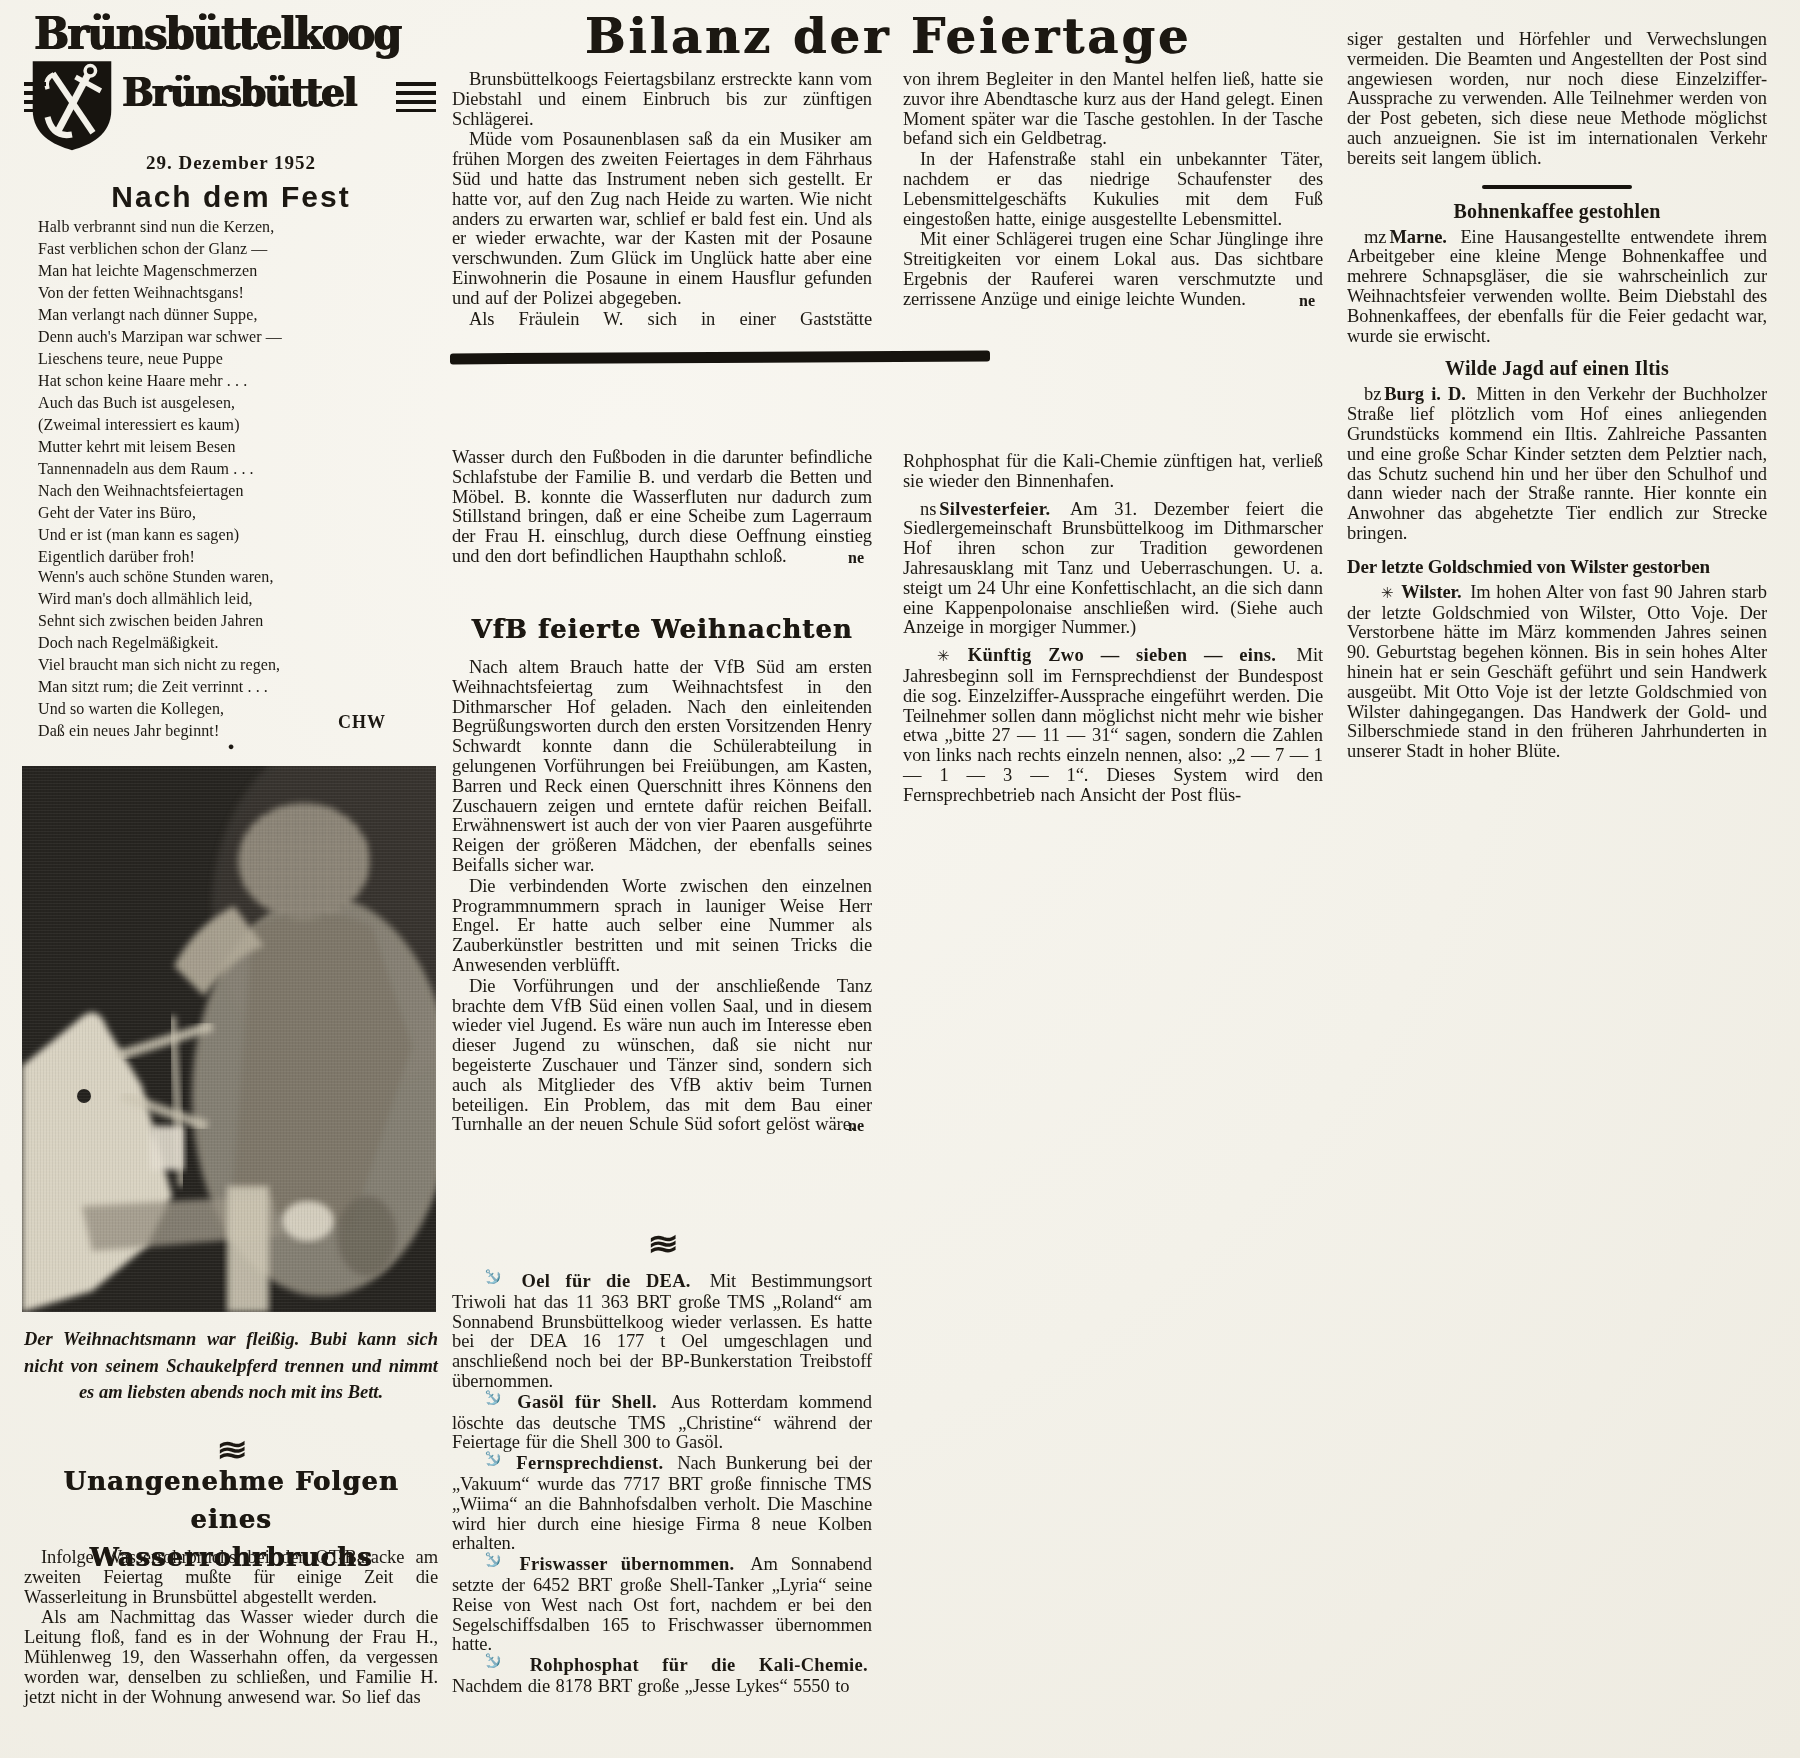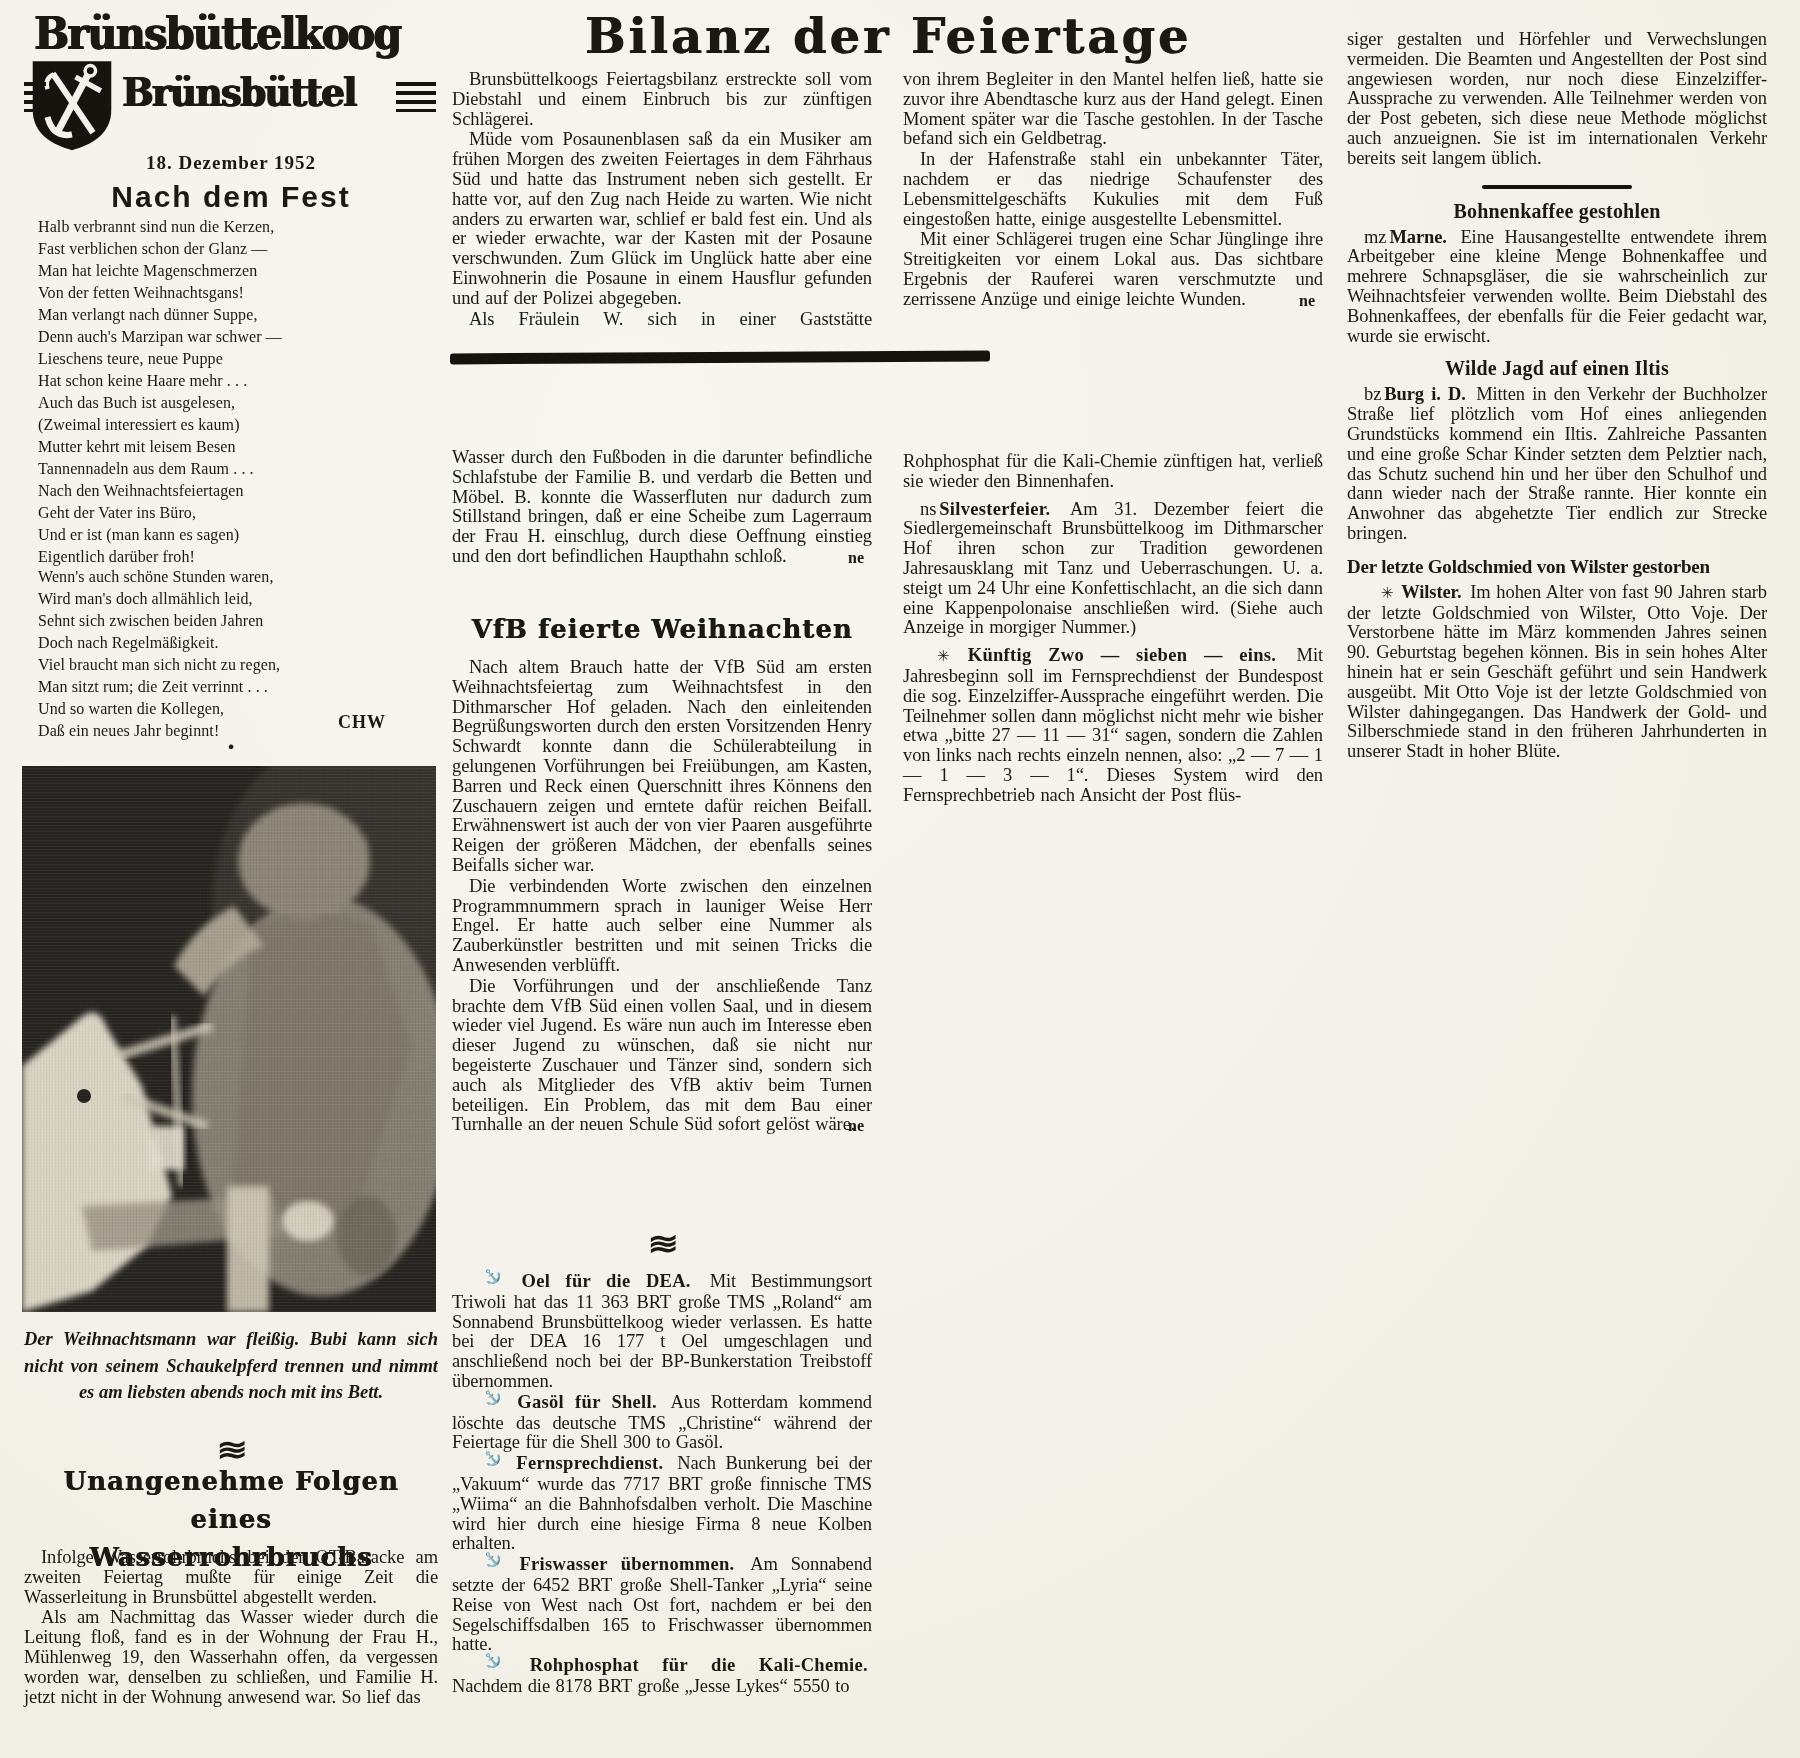--- a/index.html
+++ b/index.html
@@ -71,21 +71,21 @@
         <path d="M22,70 Q28,94 50,90" fill="none" stroke="#f3f1e9" stroke-width="7"></path>
         <line x1="28" y1="20" x2="74" y2="88" stroke="#f3f1e9" stroke-width="7"></line>
         <path d="M29,21 q-11,5 -7,17" fill="none" stroke="#f3f1e9" stroke-width="5"></path>
       </svg>
     </div>
     <div class="abs ribbon" style="left:0px;top:76px;width:22px;"></div>
     <div class="abs fraktur mast-line2" style="left:98px;top:62px;">Brünsbüttel</div>
     <div class="abs ribbon" style="left:372px;top:76px;width:40px;"></div>
   </div>
 
-  <div class="abs date-line" style="left:24px;top:152px;width:414px;">18. Dezember 1952</div>
+  <div class="abs date-line" style="left:24px;top:152px;width:414px;">29. Dezember 1952</div>
 
   <div class="abs h-poem" style="left:24px;top:180px;width:414px;">Nach dem Fest</div>
 
   <div class="abs stanza" style="left:38px;top:216px;width:402px;">Halb verbrannt sind nun die Kerzen,
 Fast verblichen schon der Glanz —
 Man hat leichte Magenschmerzen
 Von der fetten Weihnachtsgans!
 Man verlangt nach dünner Suppe,
 Denn auch's Marzipan war schwer —
 Lieschens teure, neue Puppe
@@ -150,21 +150,21 @@
   </div>
 
   <div class="abs bodycopy" style="left:24px;top:1548px;width:414px;">
     <p>Infolge Wasserrohrbruchs bei der OT-Baracke am zweiten Feiertag mußte für einige Zeit die Wasserleitung in Brunsbüttel abgestellt werden.</p>
     <p>Als am Nachmittag das Wasser wieder durch die Leitung floß, fand es in der Wohnung der Frau H., Mühlenweg 19, den Wasserhahn offen, da vergessen worden war, denselben zu schließen, und Familie H. jetzt nicht in der Wohnung anwesend war. So lief das</p>
   </div>
 
   <div class="abs h-main" style="left:452px;top:8px;width:872px;">Bilanz der Feiertage</div>
 
   <div class="abs bodycopy" style="left:452px;top:70px;width:420px;">
-    <p>Brunsbüttelkoogs Feiertagsbilanz erstreckte soll vom Diebstahl und einem Einbruch bis zur zünftigen Schlägerei.</p>
+    <p>Brunsbüttelkoogs Feiertagsbilanz erstreckte kann vom Diebstahl und einem Einbruch bis zur zünftigen Schlägerei.</p>
     <p>Müde vom Posaunenblasen saß da ein Musiker am frühen Morgen des zweiten Feiertages in dem Fährhaus Süd und hatte das Instrument neben sich gestellt. Er hatte vor, auf den Zug nach Heide zu warten. Wie nicht anders zu erwarten war, schlief er bald fest ein. Und als er wieder erwachte, war der Kasten mit der Posaune verschwunden. Zum Glück im Unglück hatte aber eine Einwohnerin die Posaune in einem Hausflur gefunden und auf der Polizei abgegeben.</p>
     <p class="force-just">Als Fräulein W. sich in einer Gaststätte</p>
   </div>
 
   <div class="abs bar" style="left:450px;top:352px;width:540px;height:11px;transform:rotate(-0.3deg);"></div>
 
   <div class="abs bodycopy" style="left:452px;top:448px;width:420px;">
     <p class="noindent">Wasser durch den Fußboden in die darunter befindliche Schlafstube der Familie B. und verdarb die Betten und Möbel. B. konnte die Wasserfluten nur dadurch zum Stillstand bringen, daß er eine Scheibe zum Lagerraum der Frau H. einschlug, durch diese Oeffnung einstieg und den dort befindlichen Haupthahn schloß.</p>
     <div class="sig">ne</div>
   </div>

